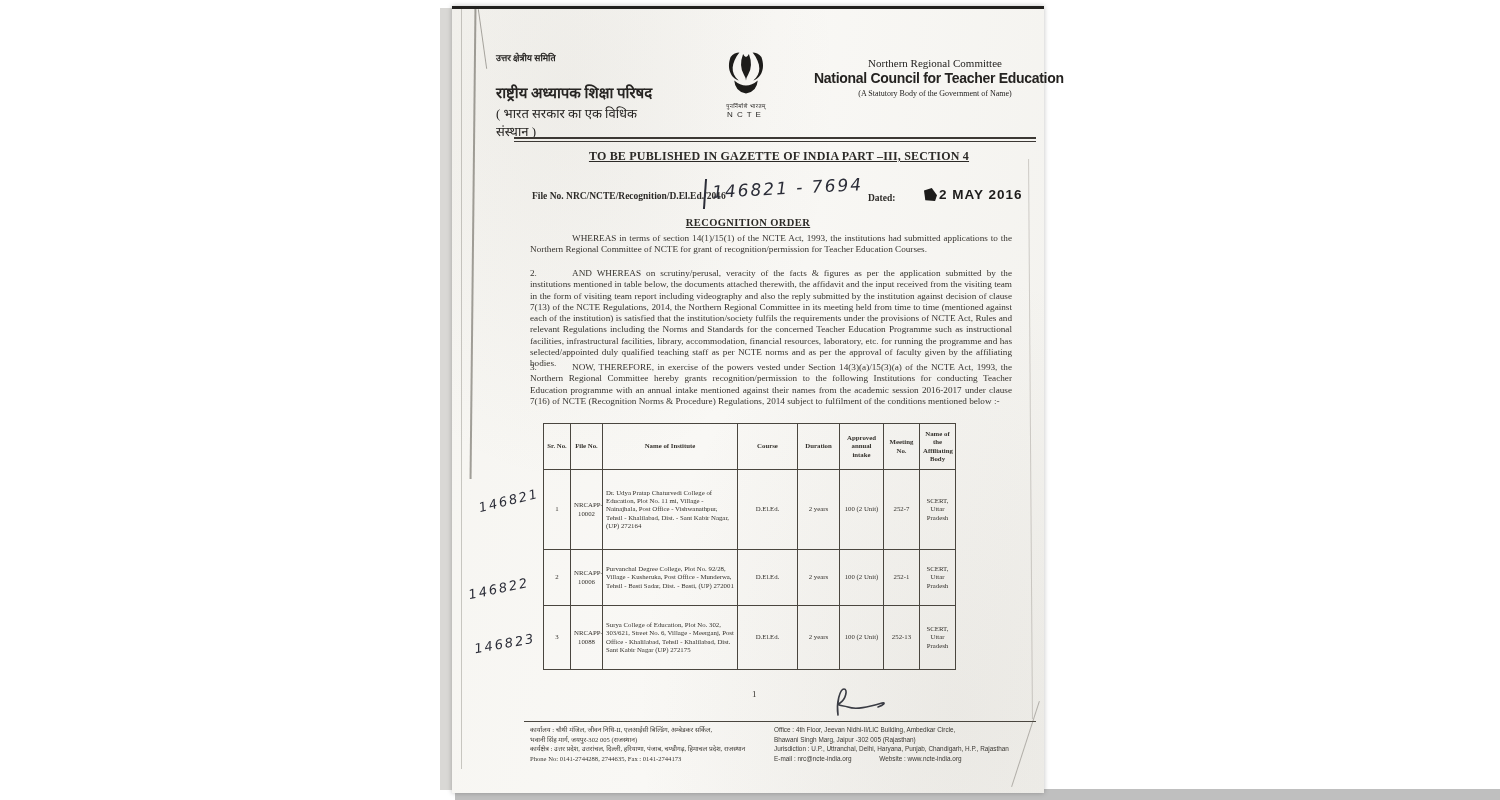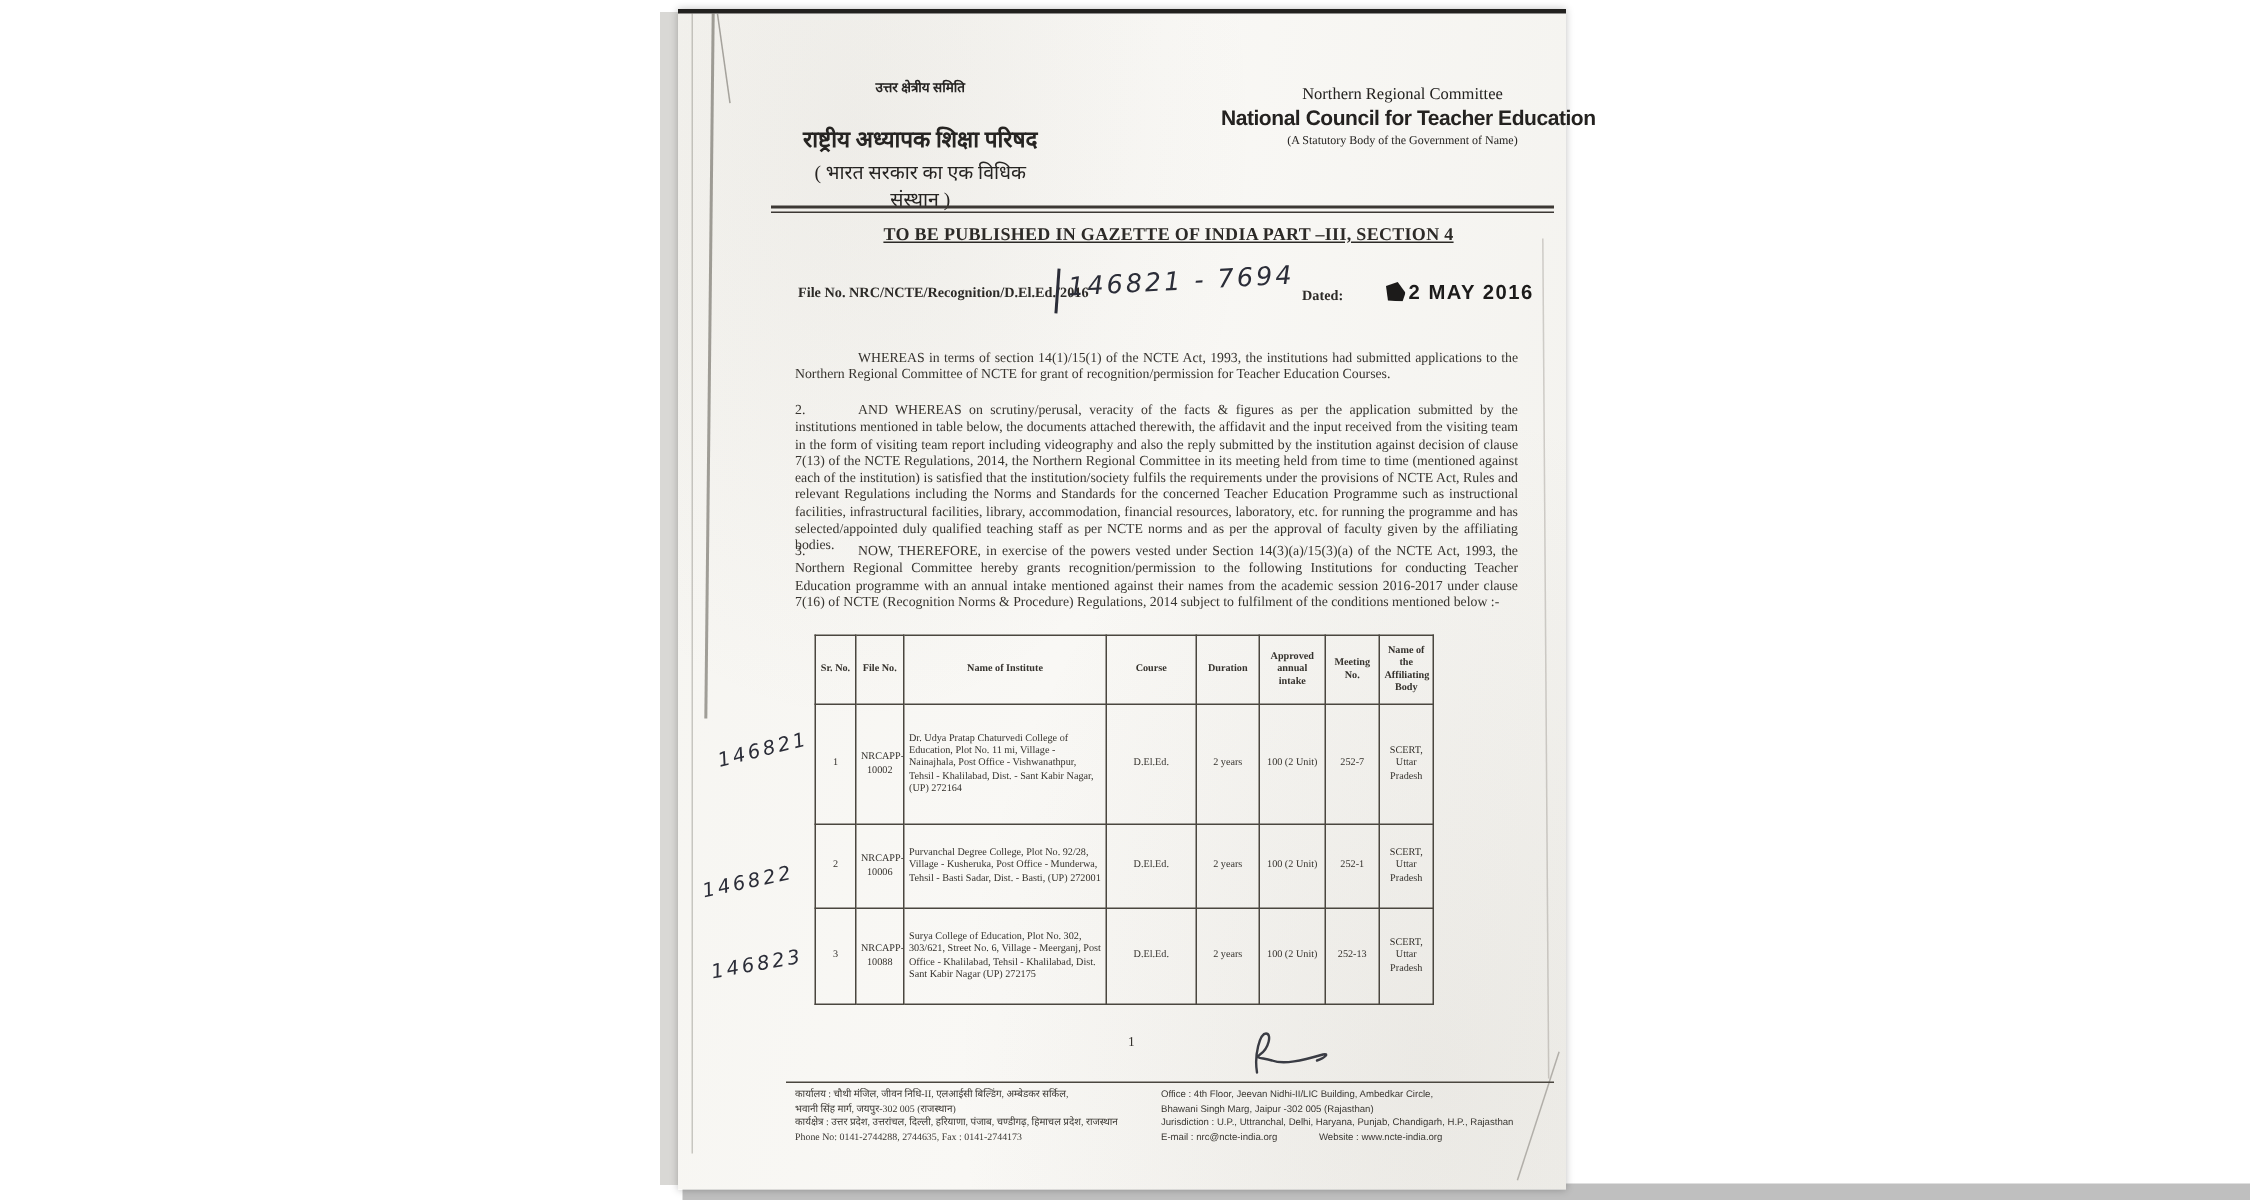--- a/index.html
+++ b/index.html
@@ -22,21 +22,21 @@
     box-shadow:0 0 5px rgba(0,0,0,.25);
     color:#35322d;
   }
   .crease{position:absolute;background:#5a554d;opacity:.55;}
   .crease.c1{left:20px;top:0;width:2px;height:470px;transform:rotate(.6deg);}
   .crease.c2{left:9px;top:0;width:1px;height:760px;opacity:.3;}
   .crease.c3{right:13px;top:150px;width:1px;height:560px;opacity:.25;transform:rotate(-.4deg);}
   .crease.c4{right:18px;top:690px;width:1px;height:90px;opacity:.4;transform:rotate(18deg);}
   .crease.c5{left:30px;top:0;width:1px;height:60px;opacity:.5;transform:rotate(-8deg);}
   
-  .hdr-hindi{position:absolute;left:74px;top:42px;width:175px;text-align:center;color:#262422;}
+  .hdr-hindi{position:absolute;left:44px;top:42px;width:175px;text-align:left;color:#262422;}
   .hdr-hindi .h-small{font-size:9px;font-weight:bold;}
   .hdr-hindi .h-main{font-size:15px;font-weight:bold;margin-top:18px;white-space:nowrap;}
   .hdr-hindi .h-sub{font-size:13px;margin-top:2px;}
   .logo-wrap{position:absolute;left:252px;top:42px;width:84px;text-align:center;}
   .logo-wrap svg{display:block;margin:0 auto;}
   .logo-motto{font-size:5.5px;color:#2a2826;letter-spacing:.5px;margin-top:1px;}
   .logo-acronym{font-size:8px;letter-spacing:4px;color:#2a2826;font-family:"Liberation Sans",sans-serif;}
   .hdr-eng{position:absolute;left:362px;top:48px;width:242px;text-align:center;color:#242220;}
   .hdr-eng .e1{font-size:11px;}
   .hdr-eng .e2{font-size:14px;font-weight:bold;font-family:"Liberation Sans",sans-serif;letter-spacing:-.3px;margin-top:1px;white-space:nowrap;text-align:center;}
@@ -95,39 +95,52 @@
   <div class="crease c3"></div>
   <div class="crease c4"></div>
   <div class="crease c5"></div>
 
   <div class="hdr-hindi">
     <div class="h-small">उत्तर क्षेत्रीय समिति</div>
     <div class="h-main">राष्ट्रीय अध्यापक शिक्षा परिषद</div>
     <div class="h-sub">( भारत सरकार का एक विधिक संस्थान )</div>
   </div>
 
+  <div class="logo-wrap">
+    <span>
+      <svg width="44" height="50" viewBox="0 0 60 68">
+        <path d="M21 2 C10 16 8 30 20 40 C10 37 3 24 9 8 C12 4 17 2 21 2 Z" fill="#1d1c1a"></path>
+        <path d="M39 2 C50 16 52 30 40 40 C50 37 57 24 51 8 C48 4 43 2 39 2 Z" fill="#1d1c1a"></path>
+        <path d="M26 4 Q20 20 27 32 Q30 37 30 40 Q30 37 33 32 Q40 20 34 4 Q30 12 26 4 Z" fill="#1d1c1a"></path>
+        <path d="M14 40 Q30 54 46 40 Q45 55 30 58 Q15 55 14 40 Z" fill="#1d1c1a"></path>
+      </svg>
+    </span>
+    <div class="logo-motto">पुनर्निर्माणे भारतम्</div>
+    <div class="logo-acronym">NCTE</div>
+  </div>
 
   <div class="hdr-eng">
     <div class="e1">Northern Regional Committee</div>
     <div class="e2">National Council for Teacher Education</div>
     <div class="e3">(A Statutory Body of the Government of Name)</div>
   </div>
 
   <div class="hdr-rule"></div>
 
   <div class="gazette">TO BE PUBLISHED IN GAZETTE OF INDIA PART –III, SECTION 4</div>
 
   <div class="file-line">
     <span class="file-label">File No. NRC/NCTE/Recognition/D.El.Ed./2016</span>
     <span class="hw-stroke"></span>
     <span class="hw-fileno">146821 - 7694</span>
     <span class="dated-label">Dated:</span>
     <span class="date-stamp"><span class="stamp-blot"></span><span>2 MAY 2016</span></span>
   </div>
 
+  <div class="order-title">RECOGNITION ORDER</div>
 
   <div class="para p1">
     <span class="ptxt">WHEREAS in terms of section 14(1)/15(1) of the NCTE Act, 1993, the institutions had submitted applications to the Northern Regional Committee of NCTE for grant of recognition/permission for Teacher Education Courses.</span>
   </div>
   <div class="para p2">
     <span class="pnum">2.</span>
     <span class="ptxt">AND WHEREAS on scrutiny/perusal, veracity of the facts &amp; figures as per the application submitted by the institutions mentioned in table below, the documents attached therewith, the affidavit and the input received from the visiting team in the form of visiting team report including videography and also the reply submitted by the institution against decision of clause 7(13) of the NCTE Regulations, 2014, the Northern Regional Committee in its meeting held from time to time (mentioned against each of the institution) is satisfied that the institution/society fulfils the requirements under the provisions of NCTE Act, Rules and relevant Regulations including the Norms and Standards for the concerned Teacher Education Programme such as instructional facilities, infrastructural facilities, library, accommodation, financial resources, laboratory, etc. for running the programme and has selected/appointed duly qualified teaching staff as per NCTE norms and as per the approval of faculty given by the affiliating bodies.</span>
   </div>
   <div class="para p3">
     <span class="pnum">3.</span>

